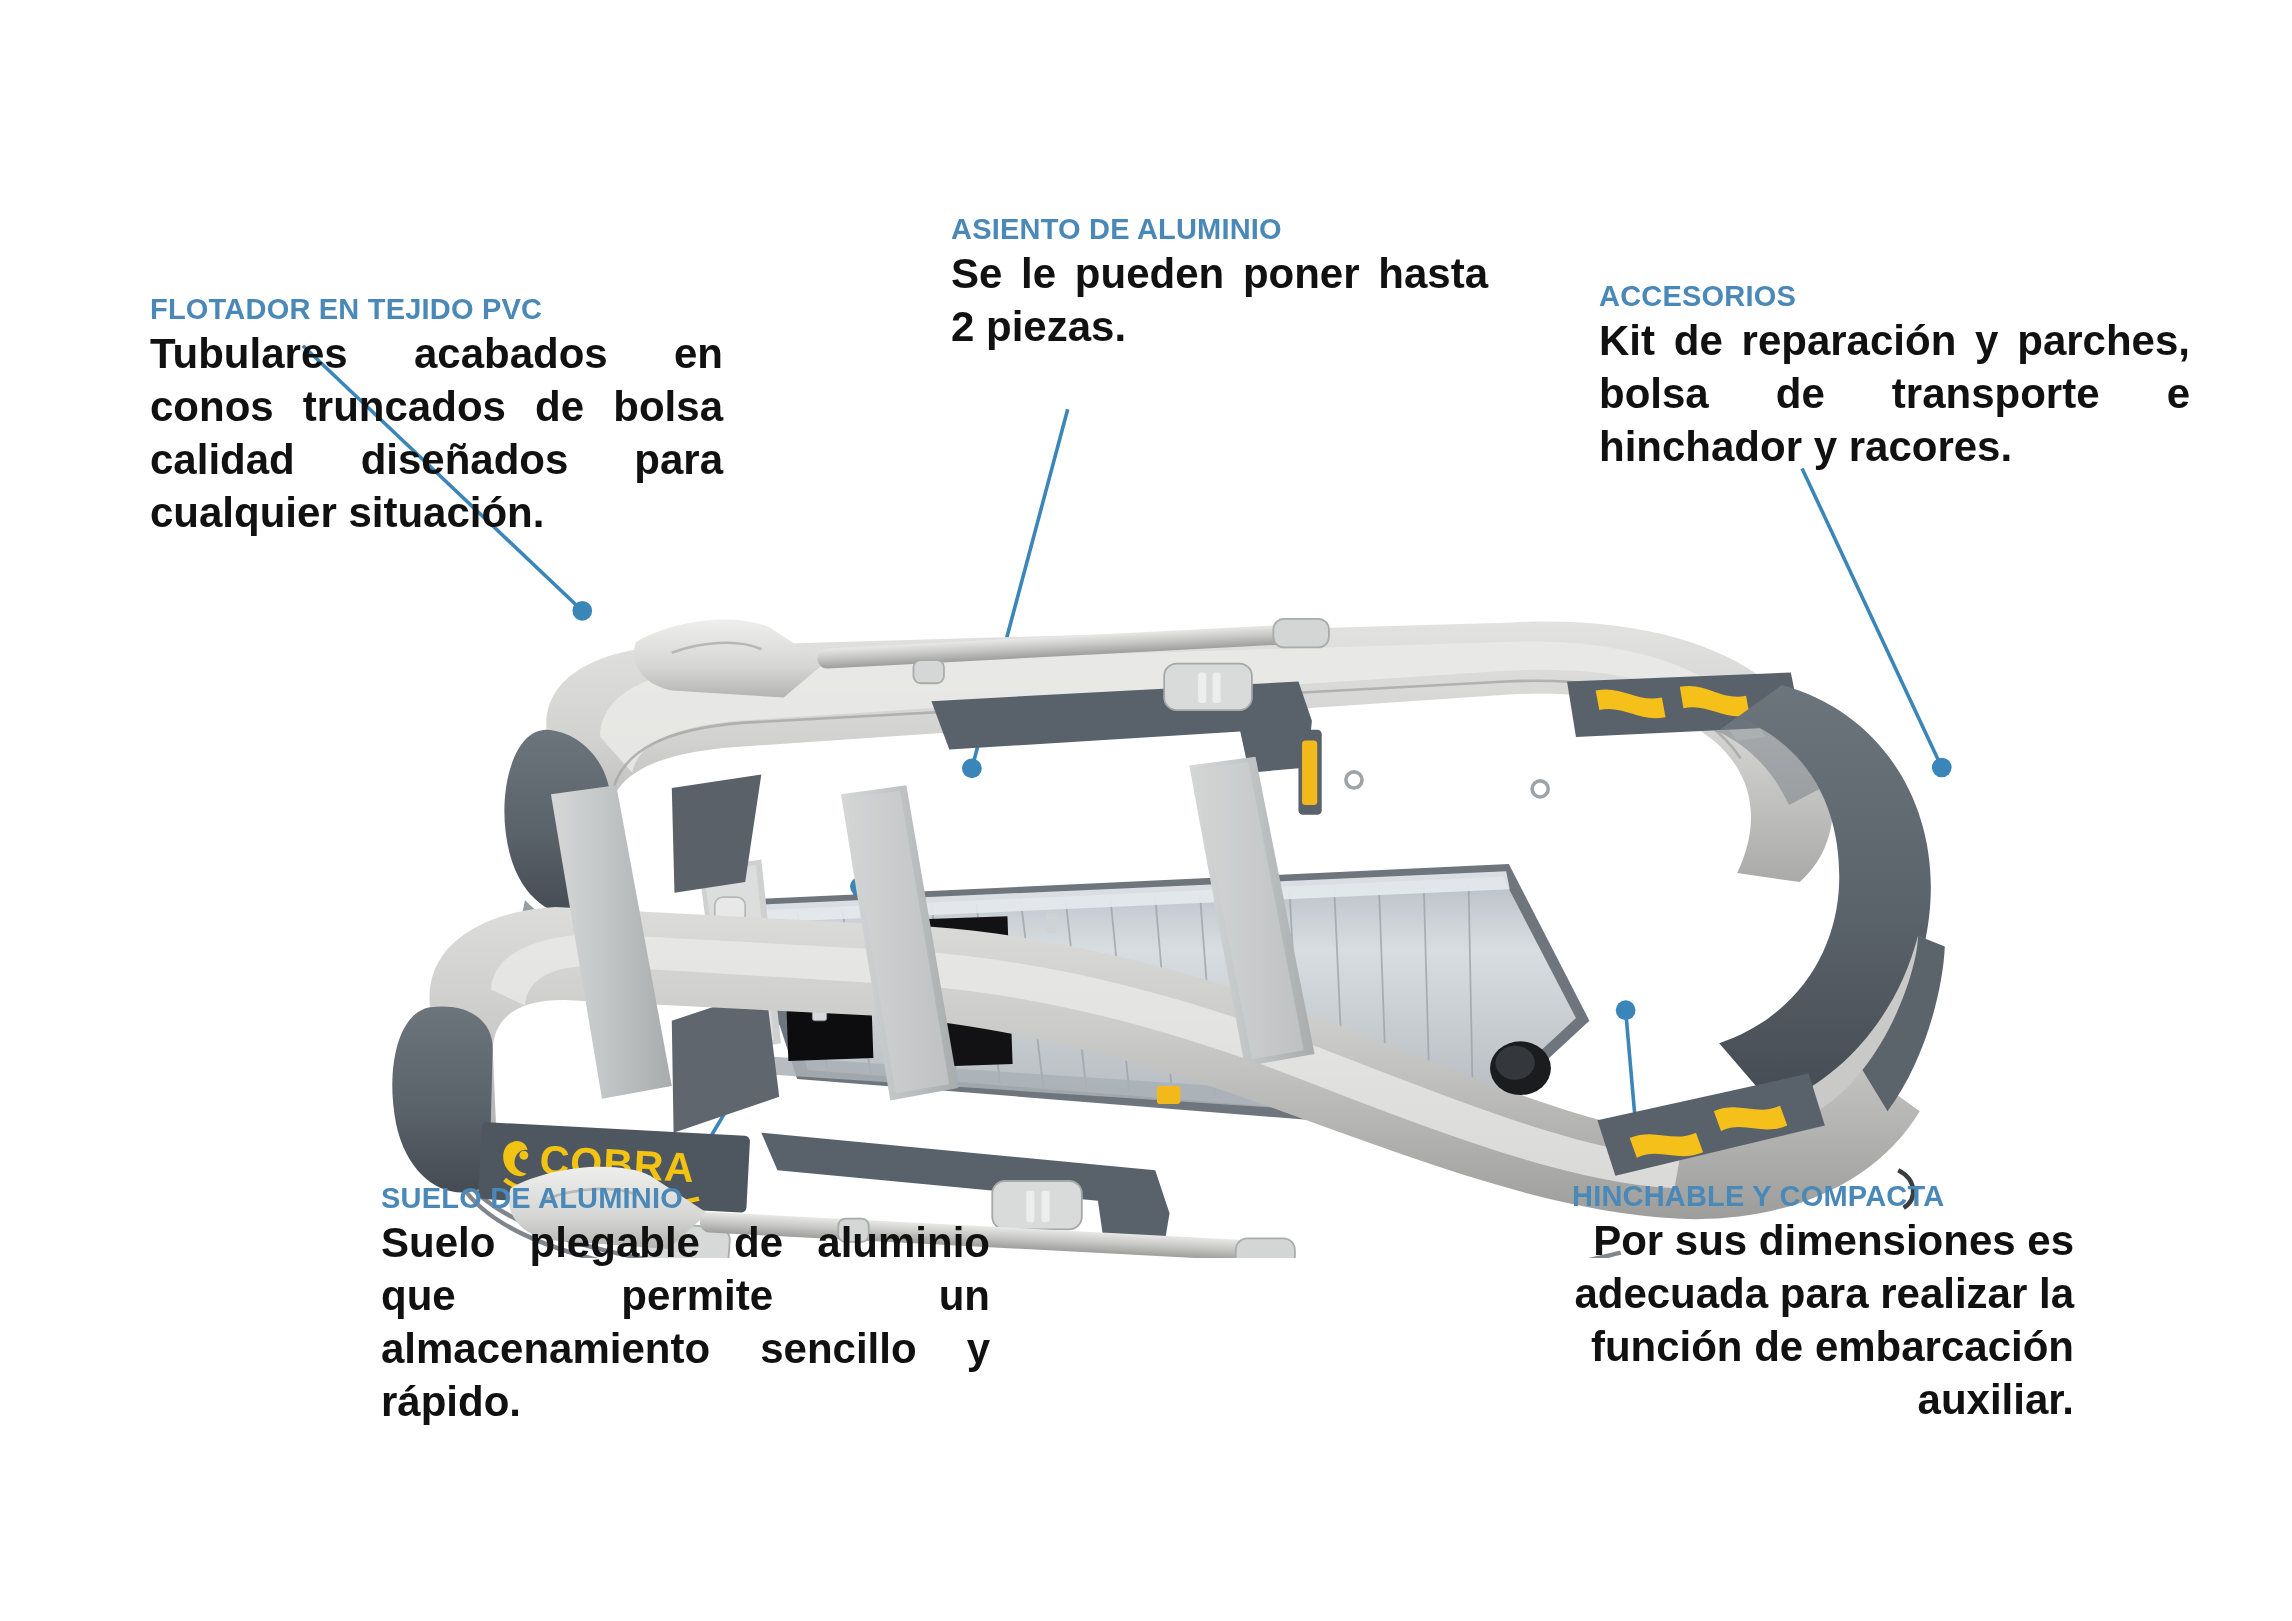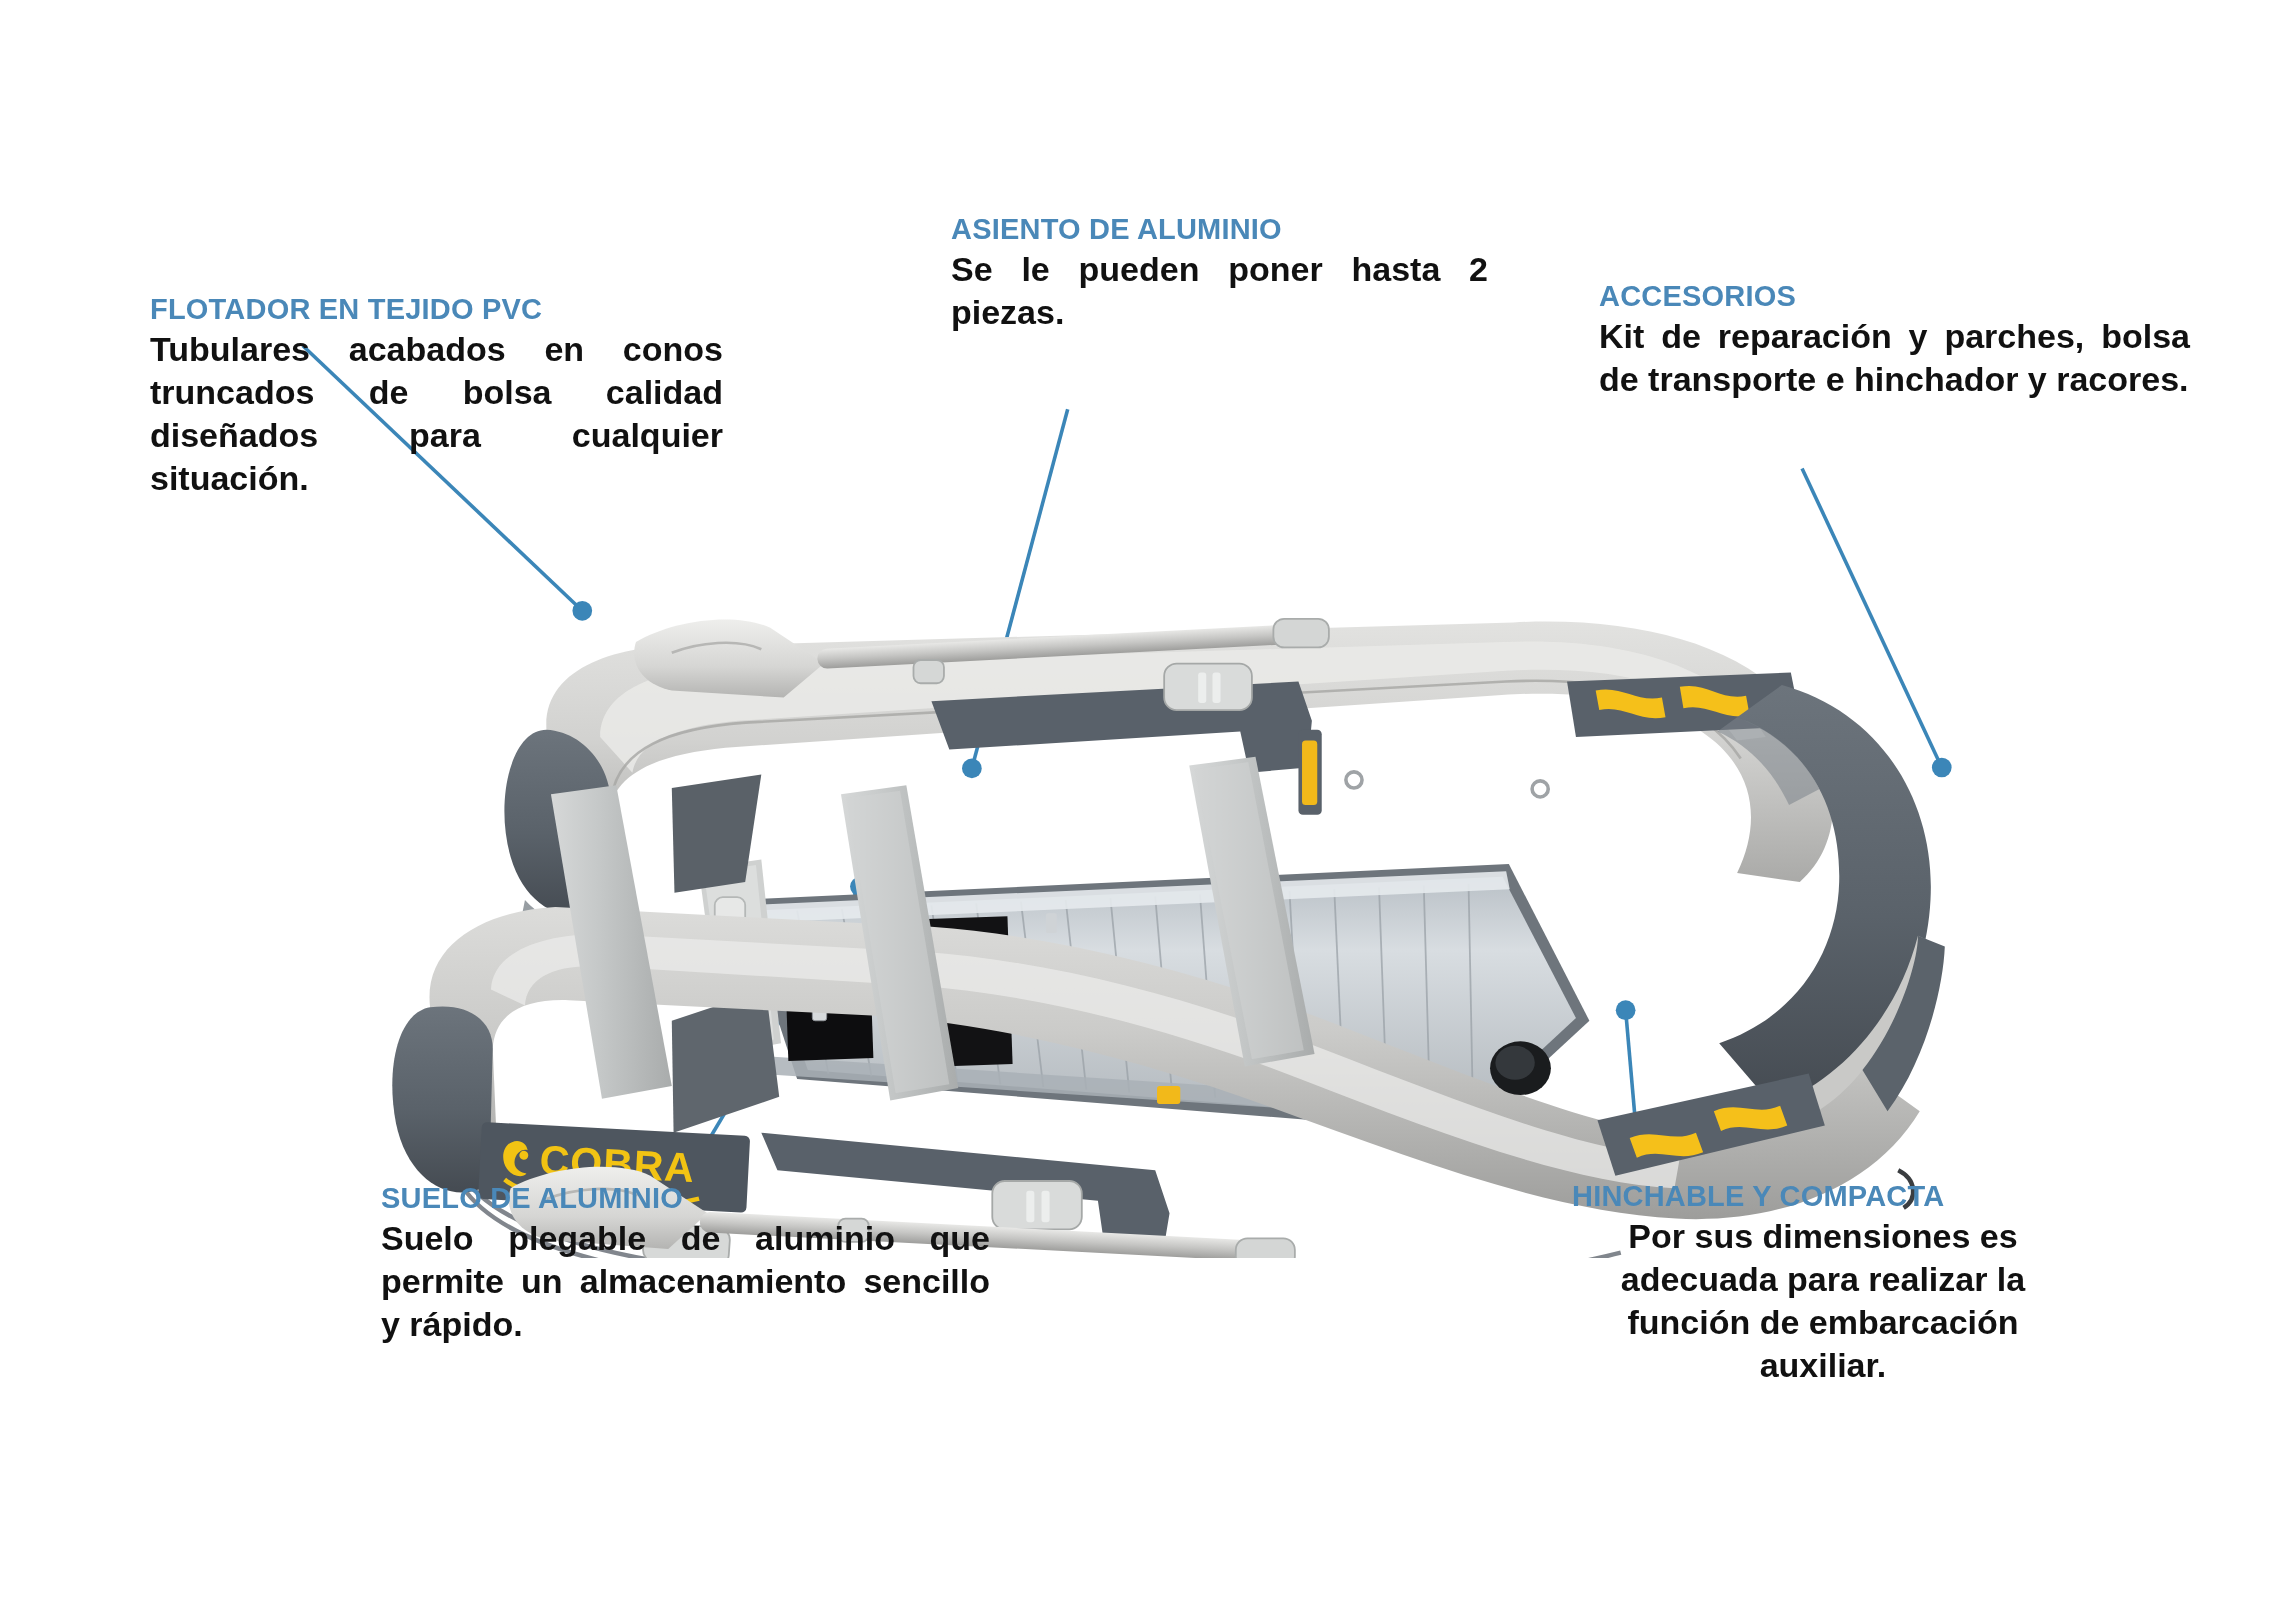--- a/index.html
+++ b/index.html
@@ -27,28 +27,28 @@
     color: #4a88b8;
     font-size: 29px;
     font-weight: 700;
     letter-spacing: 0.2px;
     line-height: 1.12;
     margin: 0 0 2.7px 0;
     white-space: nowrap;
   }
   .callout .c-body {
     color: #111111;
-    font-size: 34px;
+    font-size: 42px;
     font-weight: 700;
     line-height: 1.26;
     margin: 0;
     text-align: justify;
     text-justify: inter-word;
   }
-  .callout.narrow .c-body { text-align: center; }
+  .callout.narrow .c-body { text-align: right; }
 
   
   #cb-flotador   { left: 150px; top: 293px;  width: 573px; }
   #cb-asiento    { left: 951px; top: 213px; width: 537px; }
   #cb-accesorios { left: 1599px; top: 280px; width: 591px; }
   #cb-suelo      { left: 381px;  top: 1182px; width: 609px; }
   #cb-hinchable  { left: 1572px; top: 1180px; width: 502px; }
 
   
   #leaders {

